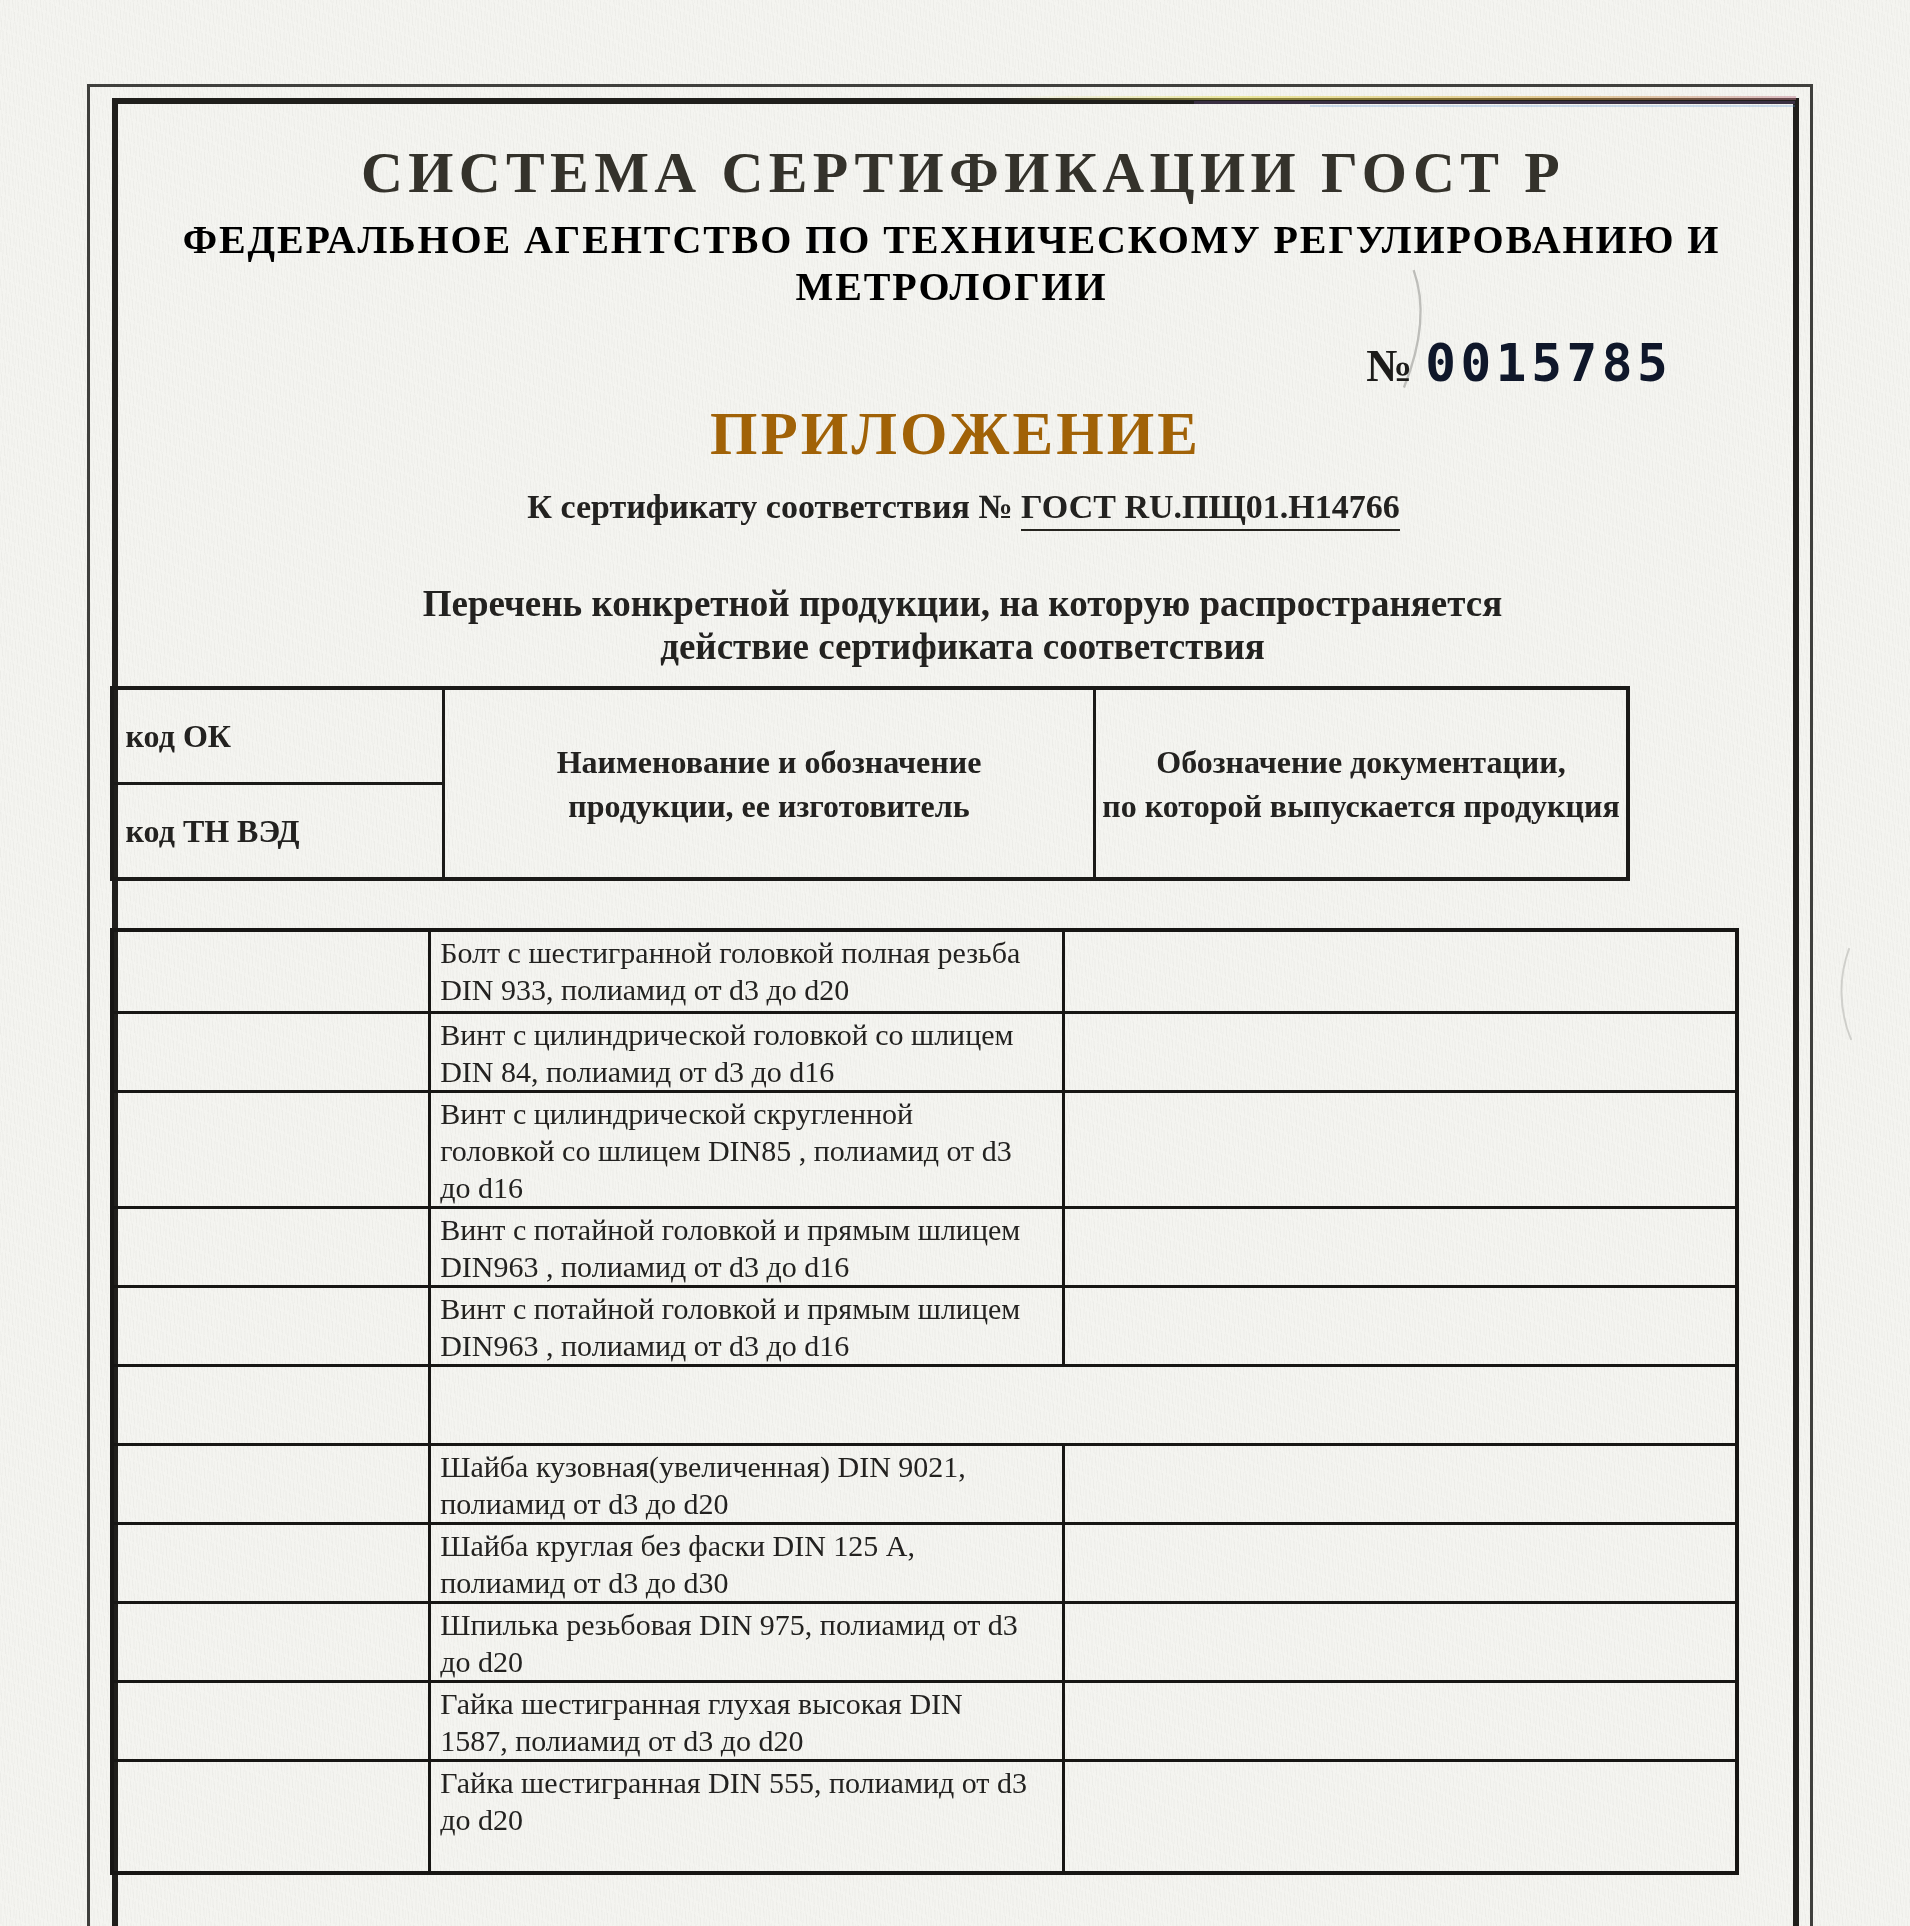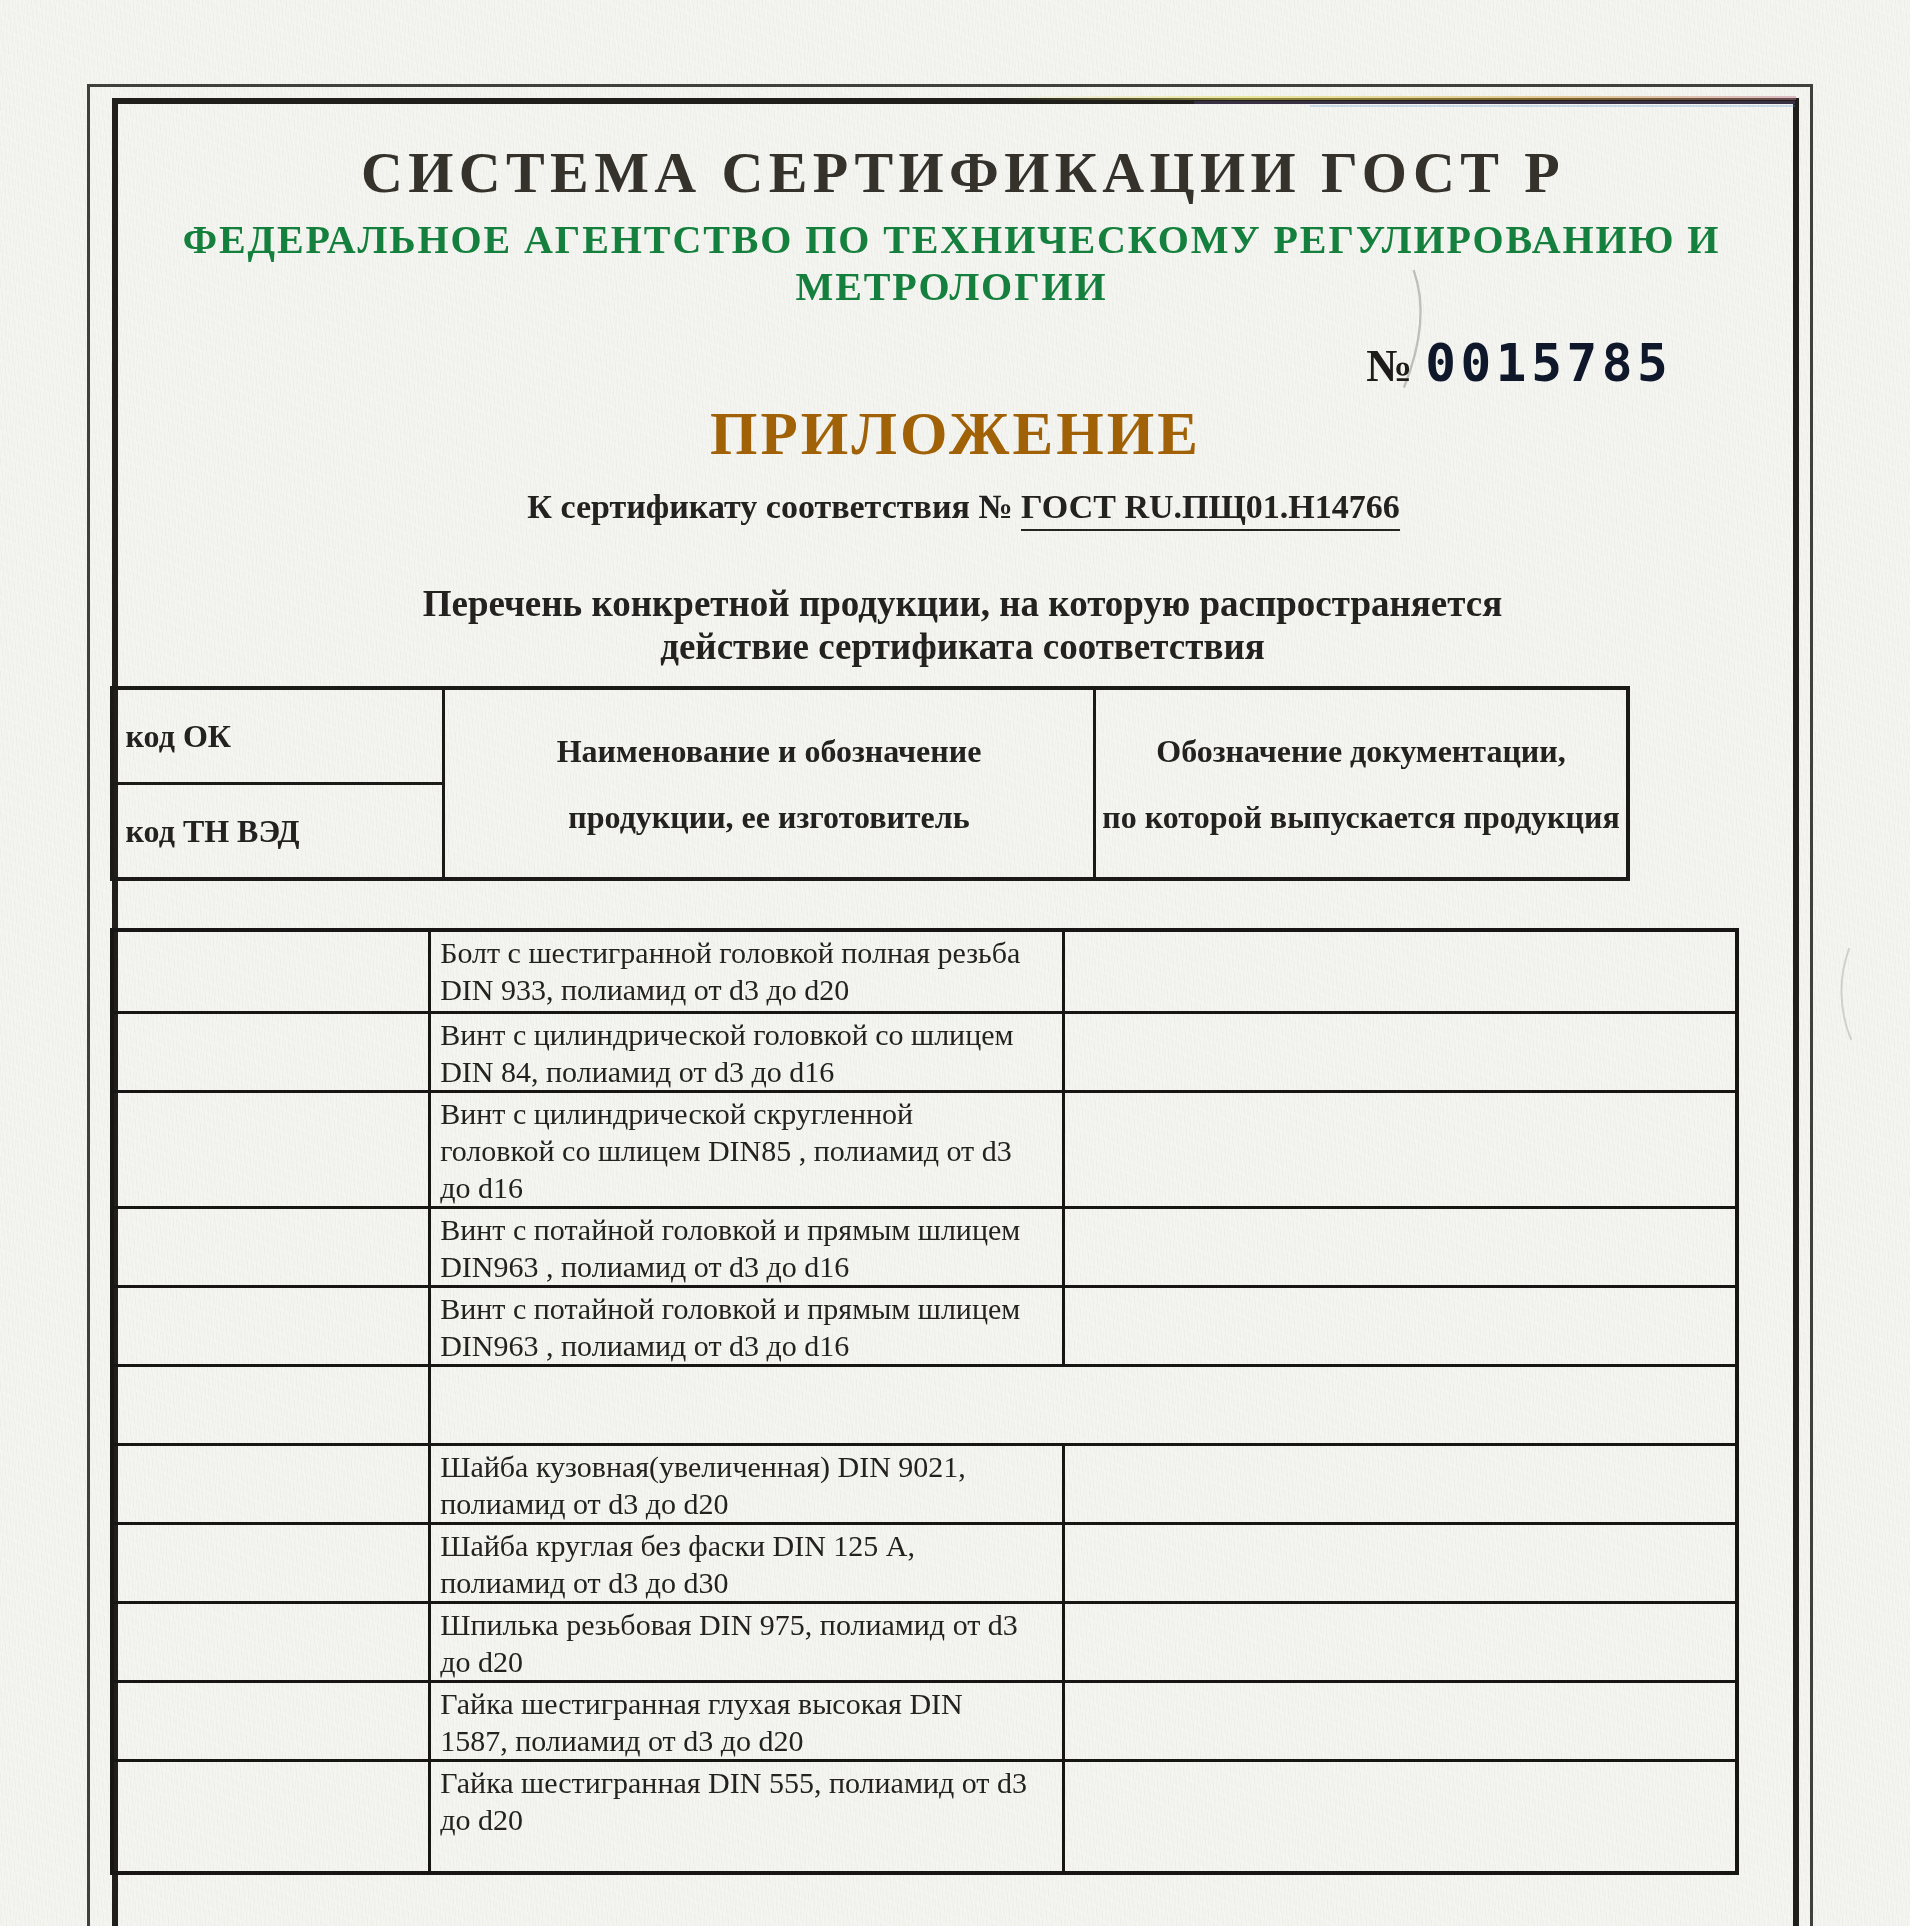--- a/index.html
+++ b/index.html
@@ -24,42 +24,42 @@
     border:3.9px solid rgba(32,32,29,0.85); z-index:2;
   }
   .frame-inner {
     left:112px; top:98px; width:1687px; height:2489px;
     border:6.2px solid #201f1c; z-index:2;
   }
   .chroma { z-index:3; }
   .system-title { left:339px; top:142px; width:1248px; font-size:58px; line-height:1.08;
     font-weight:bold; letter-spacing:5.4px; color:#34322b; z-index:2;}
   .agency { left:100px; top:216px; width:1703px; font-size:40px; font-weight:bold;
-    letter-spacing:1.9px; color:#15803d; z-index:2;}
+    letter-spacing:1.9px; color:#000000; z-index:2;}
   .blank-number { left:1366px; top:334px; display:flex; align-items:baseline; z-index:2;}
   .blank-number .nsign { font-size:46px; font-weight:bold; color:#1d1c1a; margin-right:13px; }
   .blank-number .digits { font-family:"DejaVu Sans Mono", monospace; font-size:51px;
     font-weight:bold; color:#0f172a; letter-spacing:4.6px; }
   .appendix { left:601px; top:399px; width:709px; font-size:61px; font-weight:bold;
     letter-spacing:3.1px; color:#a16207; z-index:2;}
   .certline { left:378px; top:488px; width:1171px; font-size:34px; font-weight:bold; z-index:2;}
   .certline .num { border-bottom:2.7px solid #26241f; padding-bottom:3.9px; }
   .scope { left:223px; top:582px; width:1479px; font-size:37px; line-height:43px;
     font-weight:bold; z-index:2;}
   
   .htable { left:110px; top:686px; width:1520px; height:195px; border:4.6px solid #1b1a18;
     display:flex; z-index:2;}
   .hc1 { width:331px; border-right:3.9px solid #1b1a18; display:flex; flex-direction:column; }
   .hc1 .half { flex:1; display:flex; align-items:center; padding-left:11.6px;
     font-size:32px; font-weight:bold; }
   .hc1 .half.top { border-bottom:3.9px solid #1b1a18; }
   .hc2 { width:651px; border-right:3.9px solid #1b1a18; }
   .hc3 { flex:1; }
   .hcell { display:flex; align-items:center; justify-content:center; text-align:center;
-    font-size:32px; line-height:66px; font-weight:bold; }
+    font-size:32px; line-height:44px; font-weight:bold; }
   
   .btable { left:110px; top:928px; width:1629px; border:4.2px solid #171614; z-index:2;}
   .brow { display:flex; border-top:3.9px solid #171614; }
   .brow:first-child { border-top:none; }
   .bc1 { width:317px; border-right:3.5px solid #171614; }
   .bc2 { width:634px; border-right:3.5px solid #171614; font-size:30px; line-height:37px;
     padding:2.3px 9.2px 0 9.2px; }
   .bc3 { flex:1; }
   .scratch { z-index:2; }
 </style>

